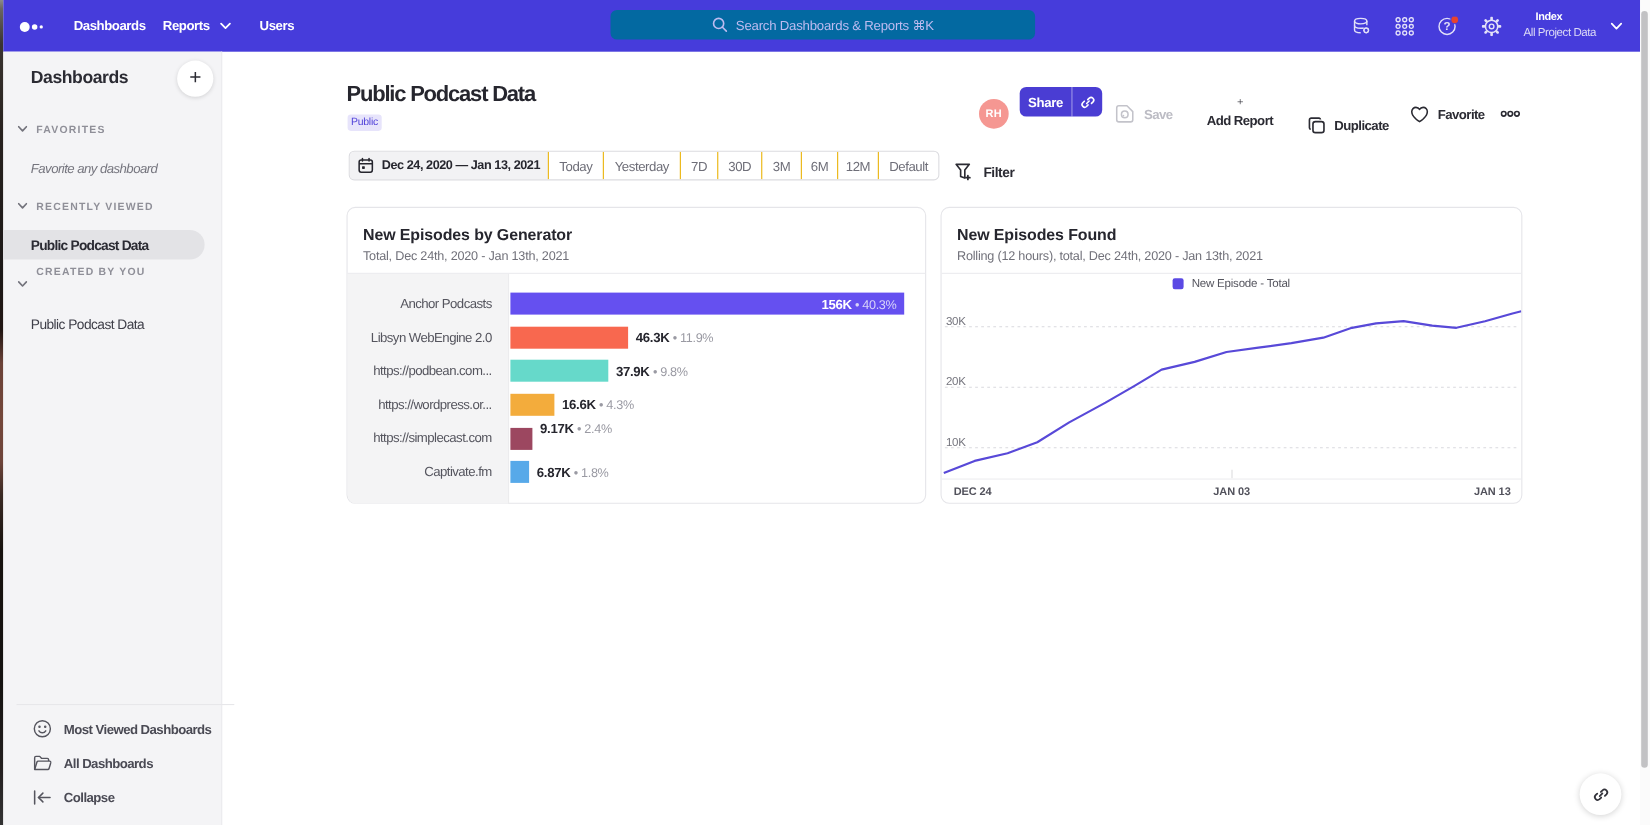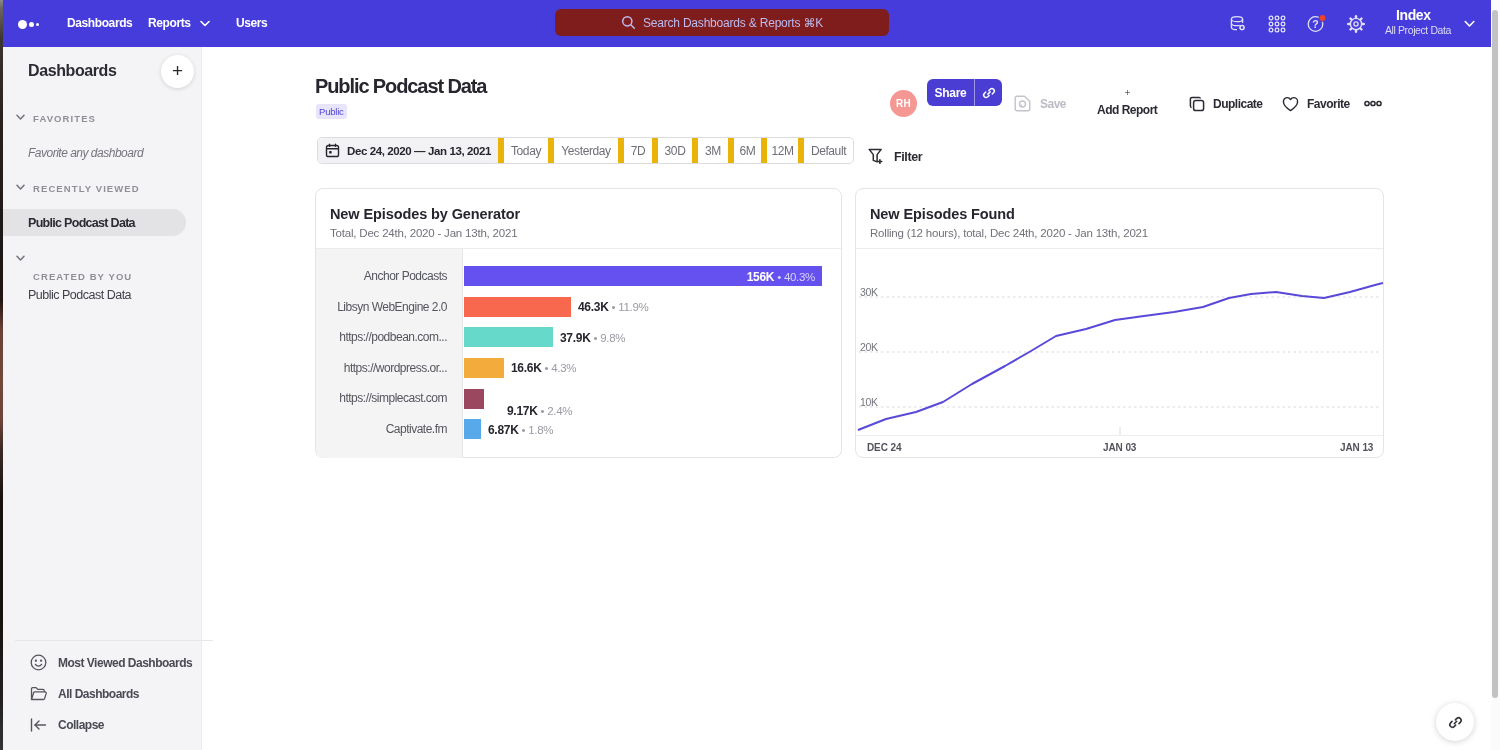--- a/index.html
+++ b/index.html
@@ -10,24 +10,24 @@
 
 #edge { left:0; top:0; width:3px; height:750px;
   background:linear-gradient(180deg,#8a8a8a 0px,#6b6663 8px,#3a3430 40px,#28221f 120px,#1c1817 250px,#211613 300px,#6b4238 330px,#74473a 380px,#6e443a 420px,#3a2a24 450px,#17120f 500px,#151210 620px,#242020 700px,#333 750px); }
 
 
 #nav { left:3px; top:0; width:1488px; height:47px; background:#463CDB; }
 #nav .dot1 { position:absolute; left:15px; top:19.5px; width:9px; height:9px; border-radius:50%; background:#fff; }
 #nav .dot2 { position:absolute; left:25.5px; top:21.5px; width:5.5px; height:5.5px; border-radius:50%; background:#fff; }
 #nav .dot3 { position:absolute; left:33px; top:22.5px; width:3.2px; height:3.2px; border-radius:50%; background:#fff; }
 .navlink { position:absolute; top:0; height:47px; line-height:47px; color:#fff; font-size:12px; font-weight:700; letter-spacing:-0.4px; }
-#search { position:absolute; left:552px; top:9px; width:334px; height:27px; background:#7f1d1d; border-radius:6px; color:#BDBBF0; font-size:12px; letter-spacing:-0.2px; display:flex; align-items:center; justify-content:center; gap:7px; }
+#search { position:absolute; left:552px; top:9px; width:386px; height:27px; background:#0369a1; border-radius:6px; color:#BDBBF0; font-size:12px; letter-spacing:-0.2px; display:flex; align-items:center; justify-content:center; gap:7px; }
 .navic { position:absolute; top:15px; }
 #idx { position:absolute; left:1382px; top:8px; color:#fff; }
-#idx .t1 { font-size:14px; font-weight:700; line-height:15px; letter-spacing:-0.4px;padding-left:11px; }
+#idx .t1 { font-size:10px; font-weight:700; line-height:15px; letter-spacing:-0.4px;padding-left:11px; }
 #idx .t2 { font-size:10.5px; line-height:14px; color:#DCDAF6; letter-spacing:-0.4px; }
 
 
 #sbtrack { left:1491px; top:0; width:9px; height:750px; background:#fbfbfb; }
 #sbthumb { left:1492px; top:10px; width:6px; height:688px; border-radius:3px; background:#c2c2c4; }
 
 
 #side { left:3px; top:47px; width:199px; height:703px; background:#F4F4F6; border-right:1px solid #ececef; }
 #side h2 { position:absolute; left:25px; top:15px; font-size:16px; font-weight:700; color:#2b2b33; letter-spacing:-0.4px;}
 #plus { position:absolute; left:158px; top:8px; width:33px; height:33px; border-radius:50%; background:#fff; box-shadow:0 1px 4px rgba(0,0,0,.14); color:#2b2b33; font-size:19px; font-weight:400; text-align:center; line-height:31px; }
@@ -45,21 +45,21 @@
 
 #avatar { left:890px; top:90px; width:27px; height:27px; border-radius:50%; background:#F59792; color:#fff; font-size:10px; font-weight:700; display:flex; align-items:center; justify-content:center; letter-spacing:.3px; }
 #share { left:927px; top:79px; width:75px; height:27px; background:#4A3DD3; border-radius:6px; display:flex; }
 #share .s1 { width:48px; color:#fff; font-size:12px; font-weight:700; letter-spacing:-0.3px; display:flex; align-items:center; justify-content:center; border-right:1px solid rgba(255,255,255,.45); }
 #share .s2 { flex:1; display:flex; align-items:center; justify-content:center; }
 .hact { position:absolute; top:90px; height:27px; display:flex; align-items:center; gap:8px; font-size:12px; font-weight:700; color:#2b2b33; letter-spacing:-0.5px; white-space:nowrap; }
 #save { color:#bcbcc4; }
 
 
 #tbar { left:317px; top:137px; height:27px; border:1px solid #DCDCE0; border-radius:5px; display:flex; align-items:stretch; overflow:hidden; background:#fff; }
-#tbar .seg { display:flex; align-items:center; justify-content:center; font-size:12px; letter-spacing:-0.4px; color:#6e6e78; border-left:6px solid #eab308; }
+#tbar .seg { display:flex; align-items:center; justify-content:center; font-size:12px; letter-spacing:-0.4px; color:#6e6e78; border-left:1px solid #eab308; }
 #tbar .cal { width:180px; background:#F2F2F4; border-left:none; gap:7px; color:#26262e; font-weight:700; font-size:11.5px; letter-spacing:-0.4px; }
 #filter { left:868px; top:137px; height:27px; display:flex; align-items:flex-end; gap:9px; font-size:12.5px; font-weight:700; color:#2b2b33; letter-spacing:-0.4px; }
 
 
 .card { position:absolute; top:188px; height:270px; background:#fff; border:1px solid #E5E5E9; border-radius:8px; }
 #card1 { left:315px; width:527px; }
 #card2 { left:855px; width:529px; }
 .ctitle { position:absolute; left:14px; top:17px; font-size:14.5px; font-weight:700; color:#26262e; letter-spacing:-0.1px; }
 .csub { position:absolute; left:14px; top:38px; font-size:11.5px; color:#71717a; letter-spacing:-0.2px; }
 .cdiv { position:absolute; left:0; top:59px; width:100%; border-top:1px solid #ECECEF; }
@@ -172,21 +172,21 @@
       <path d="M1 1.2 L4.5 5 L8 1.2" fill="none" stroke="#73737c" stroke-width="1.5" stroke-linecap="round" stroke-linejoin="round"></path>
     </svg>
   <span class="seclbl" style="left:30px; top:136px;">RECENTLY VIEWED</span>
 
   <div id="selpill"></div>
   <span class="sideitem" style="top:169px; font-weight:700; color:#2b2b33; letter-spacing:-0.7px;">Public Podcast Data</span>
 
   <svg class="chev" style="left:13px; top:208px;" width="9" height="7" viewBox="0 0 9 7">
       <path d="M1 1.2 L4.5 5 L8 1.2" fill="none" stroke="#73737c" stroke-width="1.5" stroke-linecap="round" stroke-linejoin="round"></path>
     </svg>
-  <span class="seclbl" style="left:30px; top:224px;">CREATED BY YOU</span>
+  <span class="seclbl" style="left:30px; top:195px;">CREATED BY YOU</span>
 
   <span class="sideitem" style="top:241px;">Public Podcast Data</span>
 
   <div id="sbot">
     <div class="botitem" style="top:13px;">
       <svg width="17" height="17" viewBox="0 0 17 17" fill="none" stroke="#55555e" stroke-width="1.3">
           <circle cx="8.5" cy="8.5" r="7.3"></circle>
           <circle cx="5.9" cy="6.7" r="0.5" fill="#55555e"></circle>
           <circle cx="11.1" cy="6.7" r="0.5" fill="#55555e"></circle>
           <path d="M5.4 10.4 C6.1 11.6 7.2 12.2 8.5 12.2 C9.8 12.2 10.9 11.6 11.6 10.4" stroke-linecap="round"></path>
@@ -235,21 +235,21 @@
   <span>Save</span>
 </div>
 
 <div class="abs hact" style="left:1097px;flex-direction:column;">
   <svg width="15" height="15" viewBox="0 0 15 15" stroke="#2b2b33" stroke-width="1.7" stroke-linecap="round">
       <path d="M7.5 1.2 V13.8 M1.2 7.5 H13.8"></path>
     </svg>
   <span>Add Report</span>
 </div>
 
-<div class="abs hact" style="left:1189px;">
+<div class="abs hact" style="left:1189px;margin-top:10px;">
   <svg width="16" height="16" viewBox="0 0 16 16" fill="none" stroke="#2b2b33" stroke-width="1.5" stroke-linejoin="round">
       <rect x="4.6" y="4.6" width="10" height="10" rx="2.2"></rect>
       <path d="M11.4 2.6 C11.4 1.9 10.8 1.4 10.1 1.4 H3 C2.1 1.4 1.4 2.1 1.4 3 V10.1 C1.4 10.8 1.9 11.4 2.6 11.4"></path>
     </svg>
   <span>Duplicate</span>
 </div>
 
 <div class="abs hact" style="left:1282px;">
   <svg width="17" height="16" viewBox="0 0 24 22" fill="none" stroke="#2b2b33" stroke-width="2">
       <path d="M12 20.3 C12 20.3 2 14.2 2 7.6 C2 4.4 4.4 2 7.4 2 C9.4 2 11.1 3.1 12 4.7 C12.9 3.1 14.6 2 16.6 2 C19.6 2 22 4.4 22 7.6 C22 14.2 12 20.3 12 20.3 Z" stroke-linejoin="round"></path>
@@ -311,28 +311,32 @@
     </div>
   <div class="bar" style="top:107.6px; width:107px; background:#F8684F;"></div>
   <div class="bar" style="top:138.3px; width:89px; background:#66D9CA;"></div>
   <div class="bar" style="top:169px; width:40px; background:#F3AC3C;"></div>
   <div class="bar" style="top:199.6px; width:20px; background:#9C4760;"></div>
   <div class="bar" style="top:230.3px; width:17px; background:#57A9E9;"></div>
 
   <span class="bval" style="left:262px; top:111px;">46.3K <span class="pct">• 11.9%</span></span>
   <span class="bval" style="left:244px; top:141.5px;">37.9K <span class="pct">• 9.8%</span></span>
   <span class="bval" style="left:195px; top:172px;">16.6K <span class="pct">• 4.3%</span></span>
-  <span class="bval" style="left:175px; top:215px;margin-left:16px;">9.17K <span class="pct">• 2.4%</span></span>
+  <span class="bval" style="left:175px; top:194px;">9.17K <span class="pct">• 2.4%</span></span>
   <span class="bval" style="left:172px; top:233.5px;">6.87K <span class="pct">• 1.8%</span></span>
 </div>
 
 <div class="card" id="card2">
   <div class="ctitle">New Episodes Found</div>
   <div class="csub">Rolling (12 hours), total, Dec 24th, 2020 - Jan 13th, 2021</div>
   <div class="cdiv"></div>
+  <div id="legend">
+      <span class="sq"></span>
+      <span>New Episode - Total</span>
+    </div>
 
   <span class="ylab" style="top:97px;">30K</span>
   <span class="ylab" style="top:152px;">20K</span>
   <span class="ylab" style="top:207px;">10K</span>
 
   <svg style="position:absolute; left:0; top:60px;" width="527" height="186" viewBox="0 0 527 186">
     <line x1="3" y1="48" x2="525" y2="48" stroke="#d9d9de" stroke-width="1" stroke-dasharray="2.5 3"></line>
     <line x1="3" y1="103" x2="525" y2="103" stroke="#d9d9de" stroke-width="1" stroke-dasharray="2.5 3"></line>
     <line x1="3" y1="158" x2="525" y2="158" stroke="#d9d9de" stroke-width="1" stroke-dasharray="2.5 3"></line>
     <line x1="264" y1="178" x2="264" y2="186" stroke="#dcdcdf" stroke-width="1"></line>

